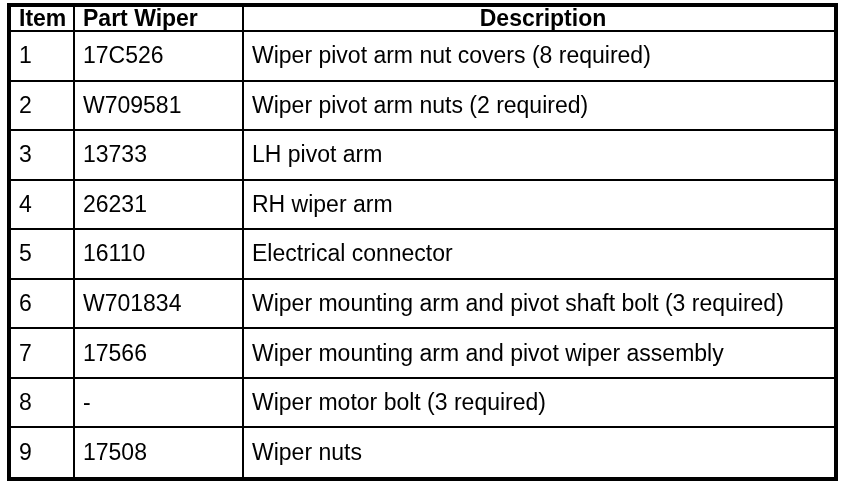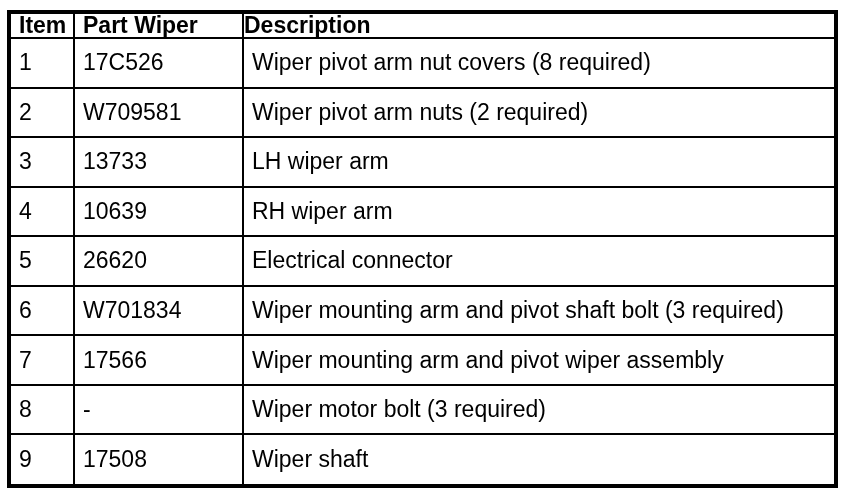--- a/index.html
+++ b/index.html
@@ -14,21 +14,21 @@
   .page {
     position: relative;
     width: 864px;
     height: 492px;
     background: #ffffff;
     overflow: hidden;
   }
   table.parts-table {
     position: absolute;
     left: 7px;
-    top: 10px;
+    top: 3px;
     width: 831px;
     height: 478px;
     border-collapse: collapse;
     table-layout: fixed;
     border: 4px solid #000000;
     background: #ffffff;
   }
   table.parts-table th,
   table.parts-table td {
     border: 2px solid #000000;
@@ -38,21 +38,22 @@
     font-size: 23px;
     line-height: 1;
     white-space: nowrap;
     overflow: hidden;
     text-align: left;
   }
   table.parts-table th {
     font-weight: bold;
   }
   table.parts-table th.col-description {
-    padding-left: 0;
+    text-align: center;
+    padding-left: 8px;
     margin-top: 28px;
   }
   col.col-item { width: 65px; }
   col.col-part { width: 169px; }
   col.col-desc { width: auto; }
 </style>
 </head>
 <body>
 
 <div class="page">
@@ -78,32 +79,32 @@
 
   <tr>
     <td>2</td>
     <td>W709581</td>
     <td>Wiper pivot arm nuts (2 required)</td>
   </tr>
 
   <tr>
     <td>3</td>
     <td>13733</td>
-    <td>LH wiper arm</td>
+    <td>LH pivot arm</td>
   </tr>
 
   <tr>
     <td>4</td>
-    <td>10639</td>
+    <td>26231</td>
     <td>RH wiper arm</td>
   </tr>
 
   <tr>
     <td>5</td>
-    <td>26620</td>
+    <td>16110</td>
     <td>Electrical connector</td>
   </tr>
 
   <tr>
     <td>6</td>
     <td>W701834</td>
     <td>Wiper mounting arm and pivot shaft bolt (3 required)</td>
   </tr>
 
   <tr>
@@ -114,17 +115,17 @@
 
   <tr>
     <td>8</td>
     <td>-</td>
     <td>Wiper motor bolt (3 required)</td>
   </tr>
 
   <tr>
     <td>9</td>
     <td>17508</td>
-    <td>Wiper shaft</td>
+    <td>Wiper nuts</td>
   </tr>
 </tbody>
   </table>
 </div>
 
 </body></html>

